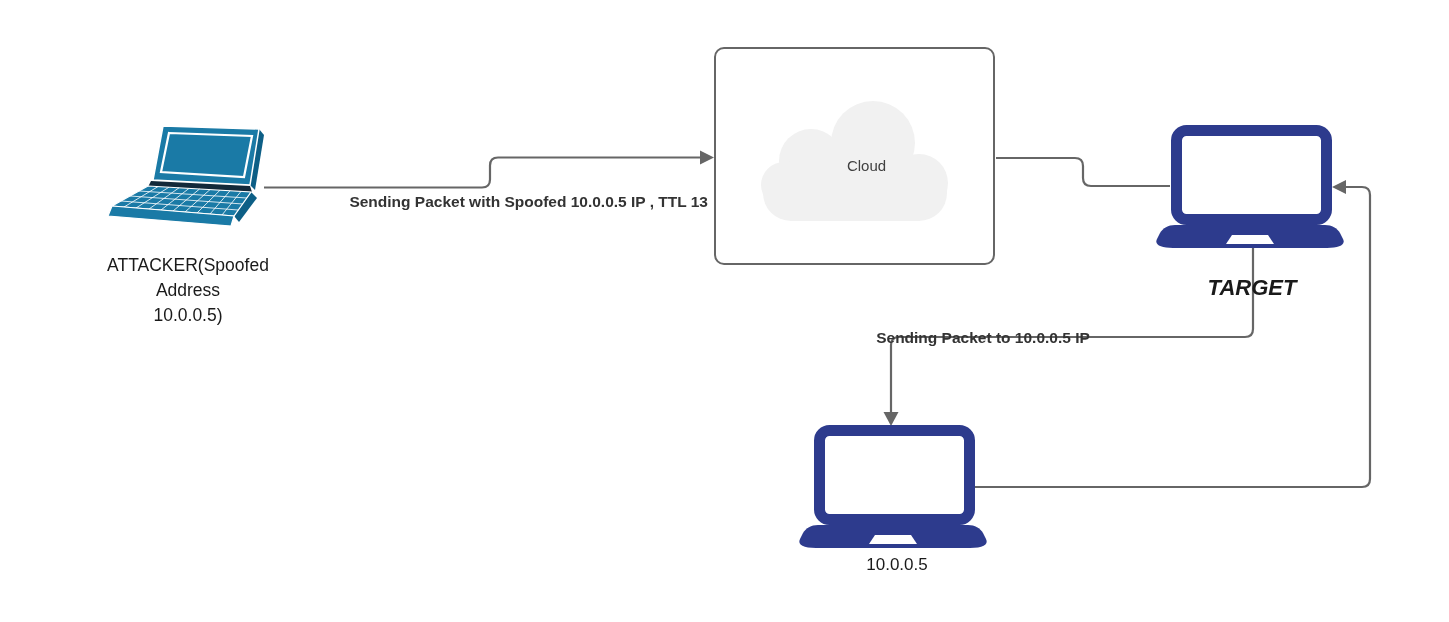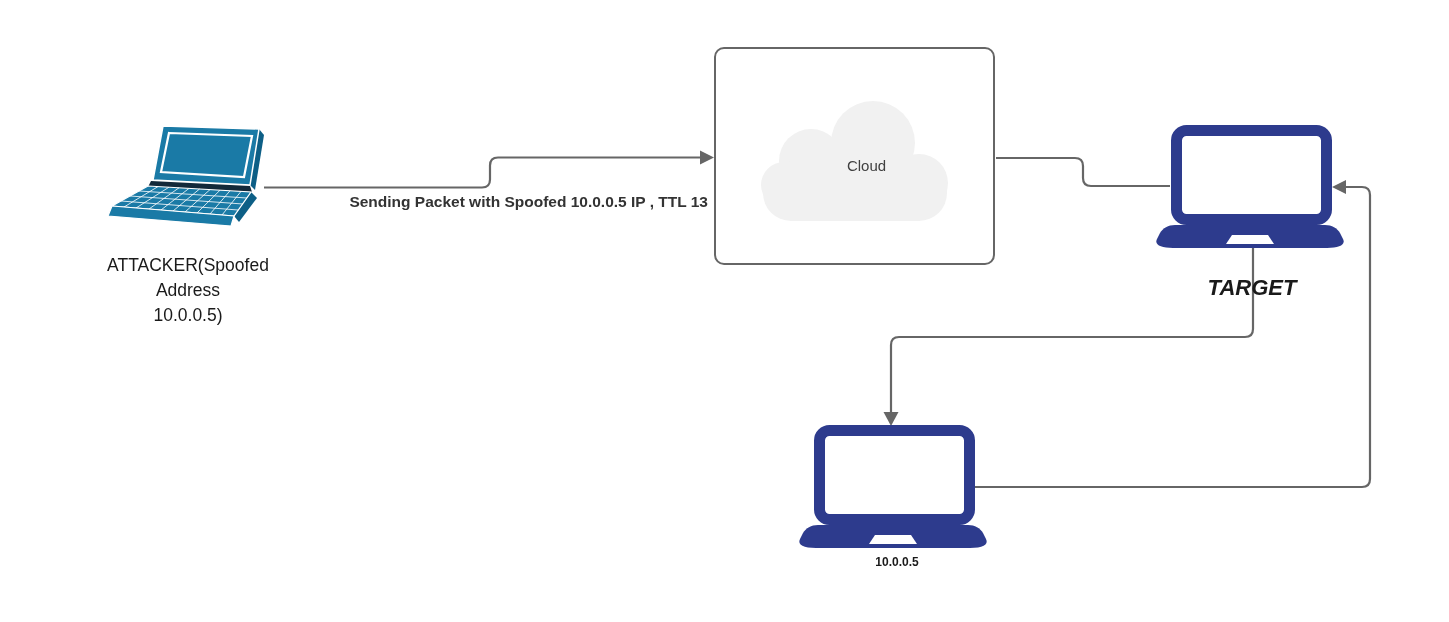--- a/index.html
+++ b/index.html
@@ -33,21 +33,21 @@
 
   .cloud-box{left:714px;top:47px;width:281px;height:218px;border:2.5px solid var(--cloud-border,#666);
     border-radius:10px;background:#fff;}
   .cloud-shape{position:absolute;left:39px;top:50px;width:200px;height:122px;}
   .cloud-label{left:714px;top:157px;width:281px;font-size:15px;color:var(--cloud-text,#404040);padding-left:24px;}
 
   .target-icon{left:1152px;top:125px;width:196px;height:123px;}
   .target-label{left:1152px;top:255px;width:200px;font-size:22px;font-weight:bold;font-style:italic;margin-top:20px;}
 
   .realhost-icon{left:795px;top:425px;width:196px;height:123px;}
-  .realhost-label{left:797px;top:555px;width:200px;font-size:12px;font-weight:bold;}
+  .realhost-label{left:797px;top:555px;width:200px;font-size:17px;}
 
   .edge-label{position:absolute;z-index:3;text-align:center;font-weight:bold;font-size:15.5px;
     color:var(--edge-label-text,#333);}
   .edge-label-1{left:288px;top:193px;width:420px;text-align:right;}
   .edge-label-2{left:833px;top:329px;width:300px;}
   .edge-label-3{left:1050px;top:479px;width:300px;}
 
   .fill-navy{fill:var(--target-laptop,#2d3b8d);}
   .fill-teal{fill:var(--attacker-laptop,#1a7aa6);}
   .fill-teal-dark{fill:var(--attacker-laptop-dark,#0d5f86);}
@@ -116,14 +116,15 @@
   <div class="label target-label">TARGET</div>
 
   <svg class="node realhost-icon" viewBox="0 0 196 123" xmlns="http://www.w3.org/2000/svg">
     <rect x="24.5" y="5.5" width="150" height="89" rx="10" fill="#ffffff" stroke="var(--target-laptop,#2d3b8d)" stroke-width="11"></rect>
     <path class="fill-navy" d="M 23 100 H 173 C 180 100 185 103 188 108 L 191 114 C 194 120 187 123 175 123 H 21 C 9 123 2 120 5 114 L 8 108 C 11 103 16 100 23 100 Z"></path>
     <polygon fill="#ffffff" points="80,110 116,110 122,119 74,119"></polygon>
   </svg>
   <div class="label realhost-label">10.0.0.5</div>
 
   <div class="edge-label edge-label-1">Sending Packet with Spoofed 10.0.0.5 IP , TTL 13</div>
+  <div class="edge-label edge-label-2">Sending Packet to 10.0.0.5 IP</div>
 
 </div>
 
 </body></html>

